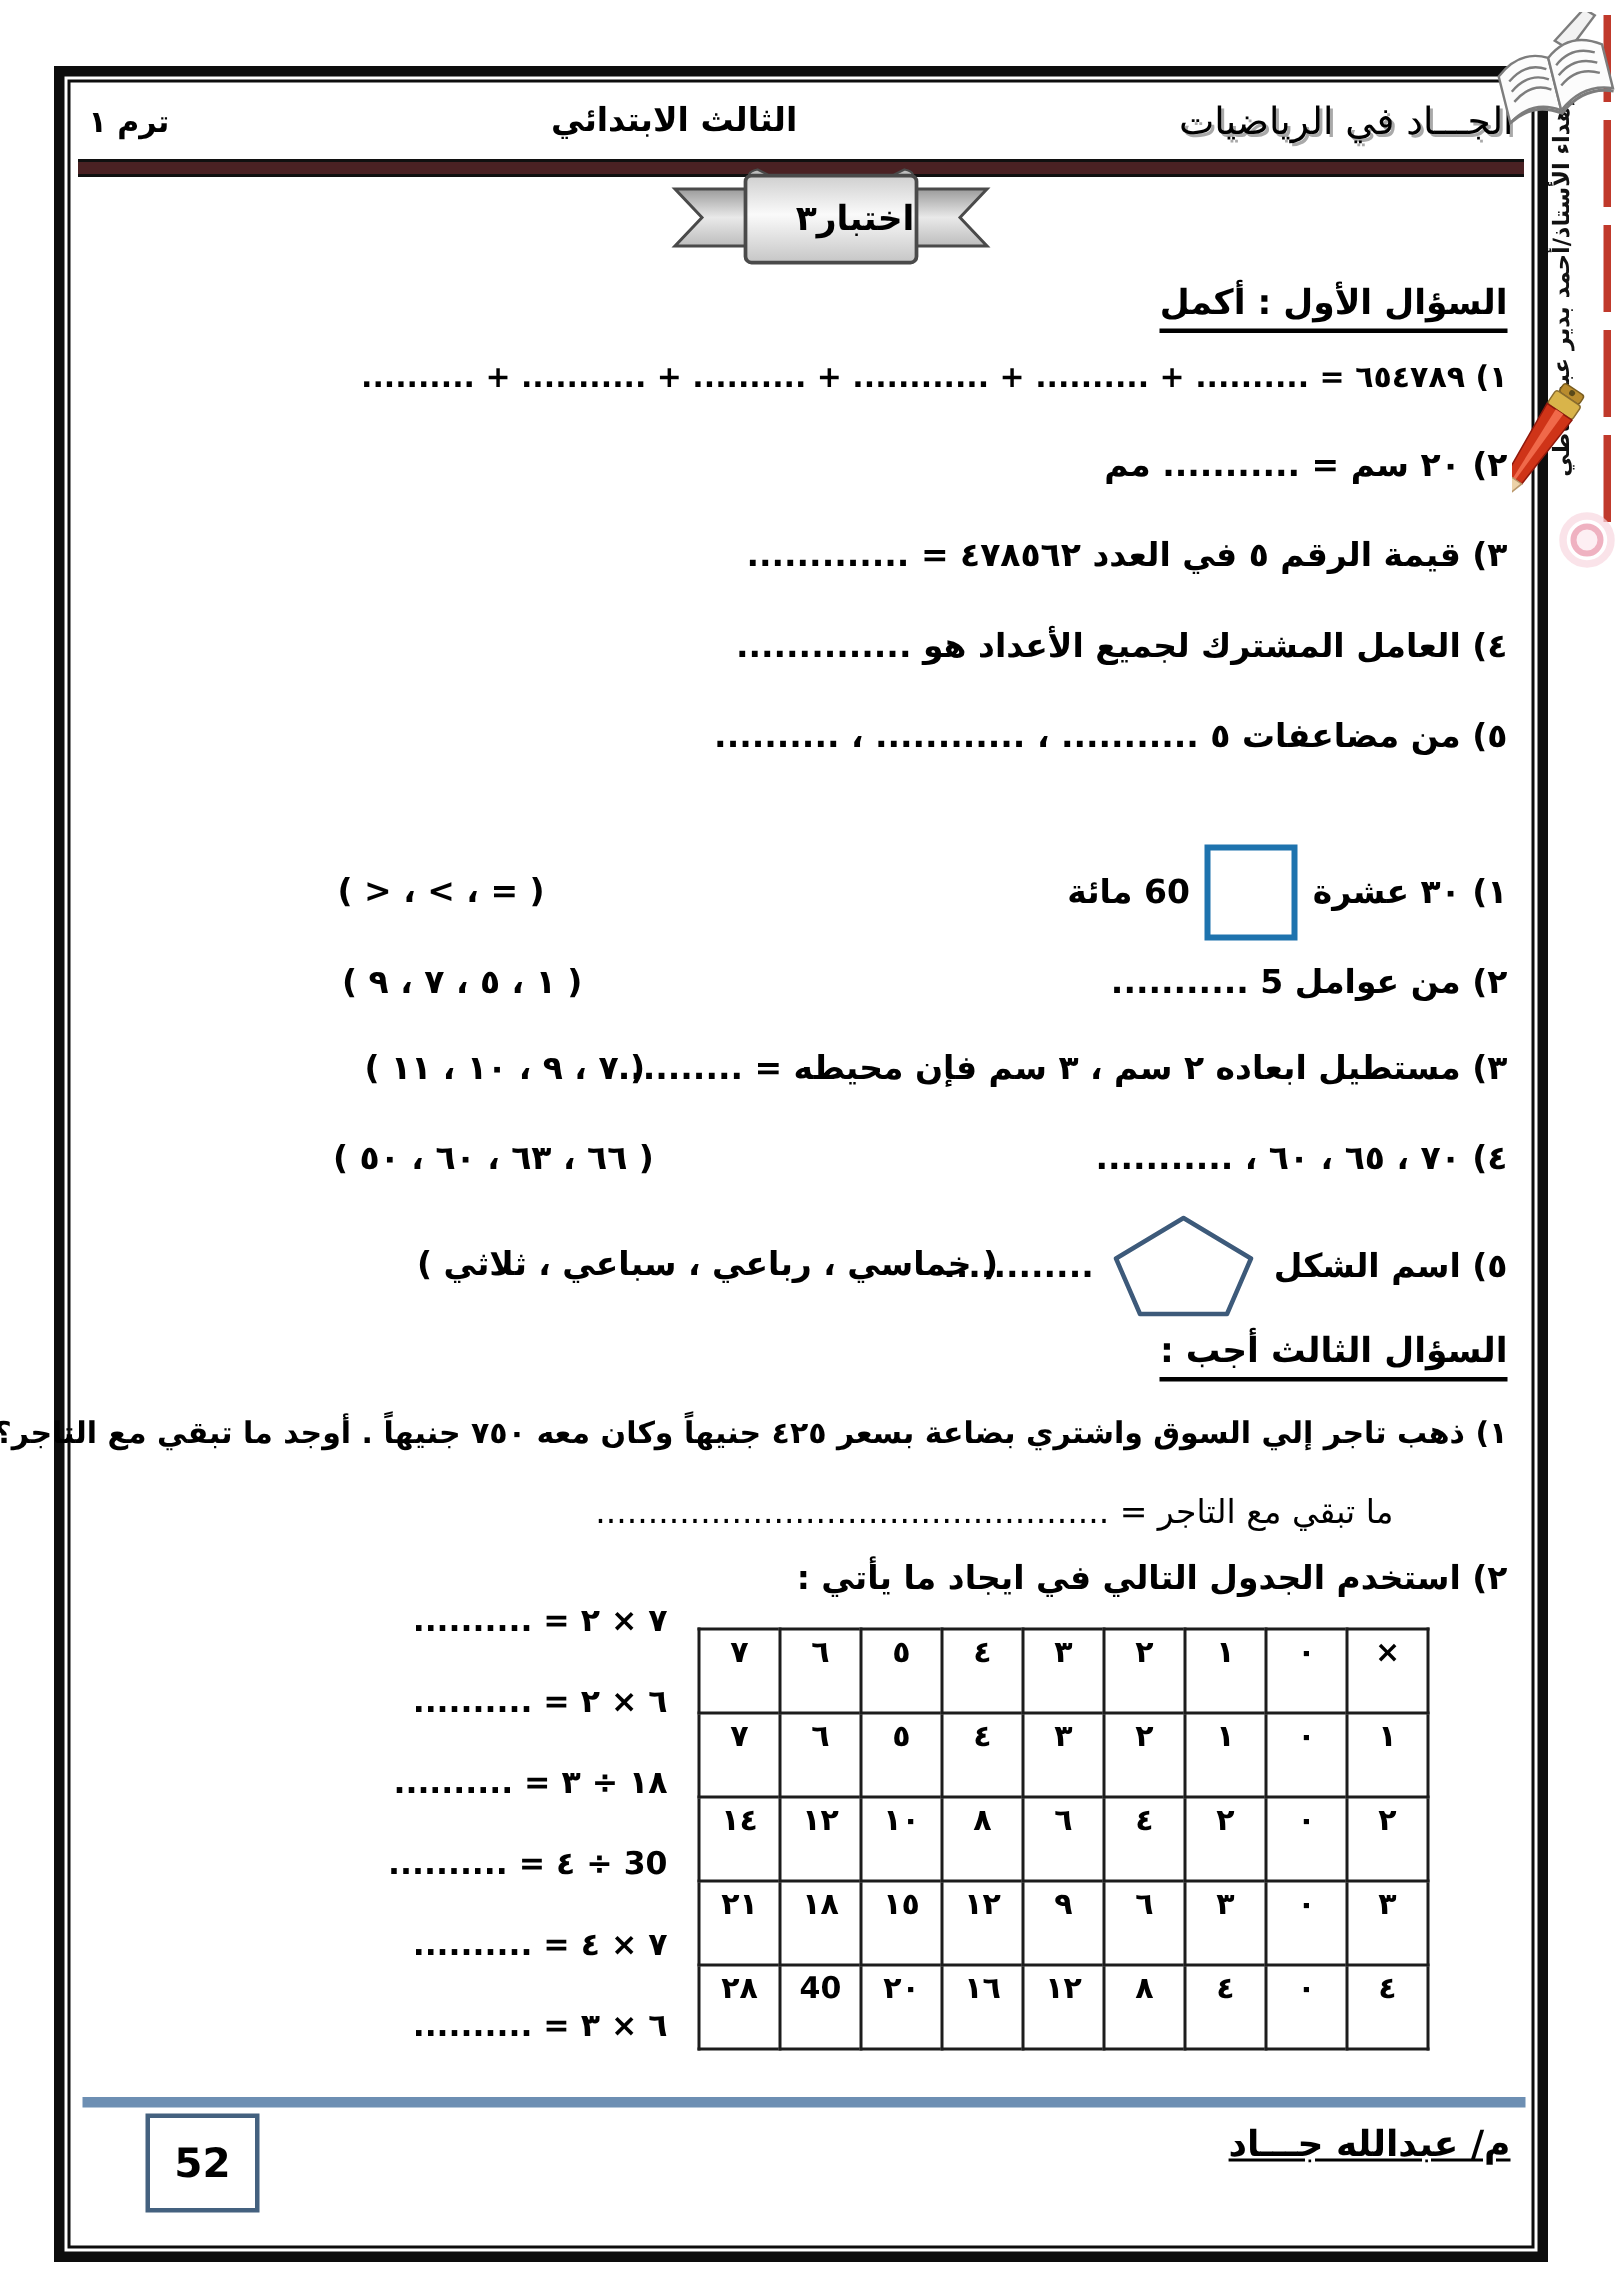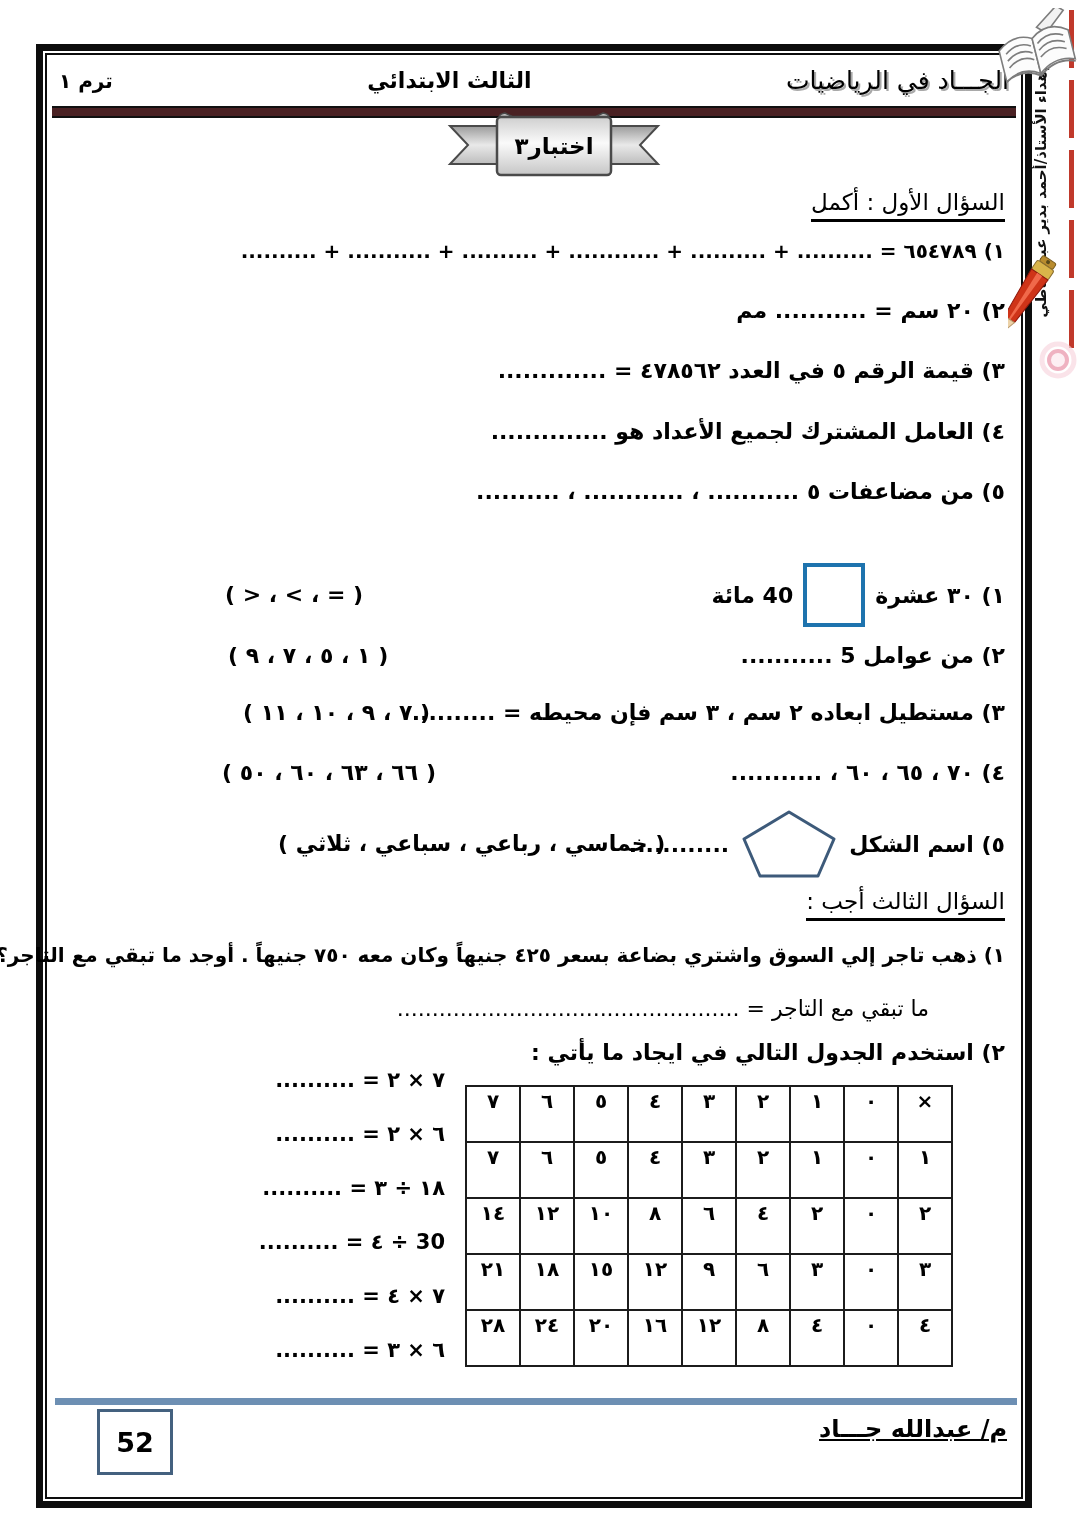--- a/index.html
+++ b/index.html
@@ -21,24 +21,24 @@
   .hdr-center { font-size:22px; font-weight:bold; }
   .hdr-term   { font-size:20px; font-weight:bold; }
 
   .maroon-rule { position:absolute; top:51px; left:5px; right:5px; height:8px;
                  background:#4a2123; border-top:2px solid #101010; border-bottom:2px solid #101010; }
 
   
   .ribbon { position:absolute; left:400px; top:55px; width:214px; height:72px; }
   .ribbon-label { position:absolute; left:52px; top:12px; width:110px; height:48px;
                   display:flex; align-items:center; justify-content:center;
-                  font-size:23px; font-weight:bold; direction:rtl; }
-
-  
-  .sec-title { position:absolute; right:16px; font-size:23px; font-weight:normal;
+                  font-size:23px; font-weight:bold; direction:rtl;padding-left:16px; }
+
+  
+  .sec-title { position:absolute; right:16px; font-size:23px; font-weight:bold;
                direction:rtl; white-space:nowrap; border-bottom:3px solid #000; padding-bottom:4px; }
   .q-item { position:absolute; right:16px; font-size:22px; font-weight:bold;
             direction:rtl; white-space:nowrap; }
   .q-item.small { font-size:20px; }
   .q2-row { position:absolute; right:16px; left:0; direction:rtl; }
   .q2-q { font-size:22px; font-weight:bold; white-space:nowrap; }
   .q2-opts { position:absolute; top:0; font-size:22px; font-weight:bold; white-space:nowrap; direction:rtl; }
   .flexrow { display:flex; direction:rtl; align-items:center; gap:10px; }
   .answer-box { width:54px; height:56px; border:4px solid #1e73ae; background:#fff; }
 
@@ -143,21 +143,21 @@
       <div class="q-item" style="top:243px">٢) ٢٠ سم = ........... مم</div>
       <div class="q-item" style="top:303px">٣) قيمة الرقم ٥ في العدد ٤٧٨٥٦٢ = .............</div>
       <div class="q-item" style="top:364px">٤) العامل المشترك لجميع الأعداد هو ..............</div>
       <div class="q-item" style="top:424px">٥) من مضاعفات ٥  ........... ، ............ ، ..........</div>
 
 
       <div class="q2-row" style="top:505px;height:70px">
         <div class="flexrow q2-q" style="height:70px">
           <span>١) ٣٠ عشرة</span>
           <span class="answer-box"></span>
-          <span>40 مائة</span>
+          <span>60 مائة</span>
         </div>
         <span class="q2-opts" dir="ltr" style="left:178px;top:22px">( = ، &gt; ، &lt; )</span>
       </div>
 
       <div class="q2-row" style="top:588px">
         <span class="q2-q">٢) من عوامل 5 ...........</span>
         <span class="q2-opts" style="left:181px">( ١ ، ٥ ، ٧ ، ٩ )</span>
       </div>
 
       <div class="q2-row" style="top:645px">
@@ -242,21 +242,21 @@
               <td>٢١</td>
             </tr>
             <tr>
               <td>٤</td>
               <td>٠</td>
               <td>٤</td>
               <td>٨</td>
               <td>١٢</td>
               <td>١٦</td>
               <td>٢٠</td>
-              <td>٢٤</td>
+              <td>40</td>
               <td>٢٨</td>
             </tr>
           </tbody>
       </table>
 
       <div class="blue-rule"></div>
       <div class="teacher">م/ عبدالله جـــاد</div>
       <div class="page-circle">52</div>
 
     </div>

